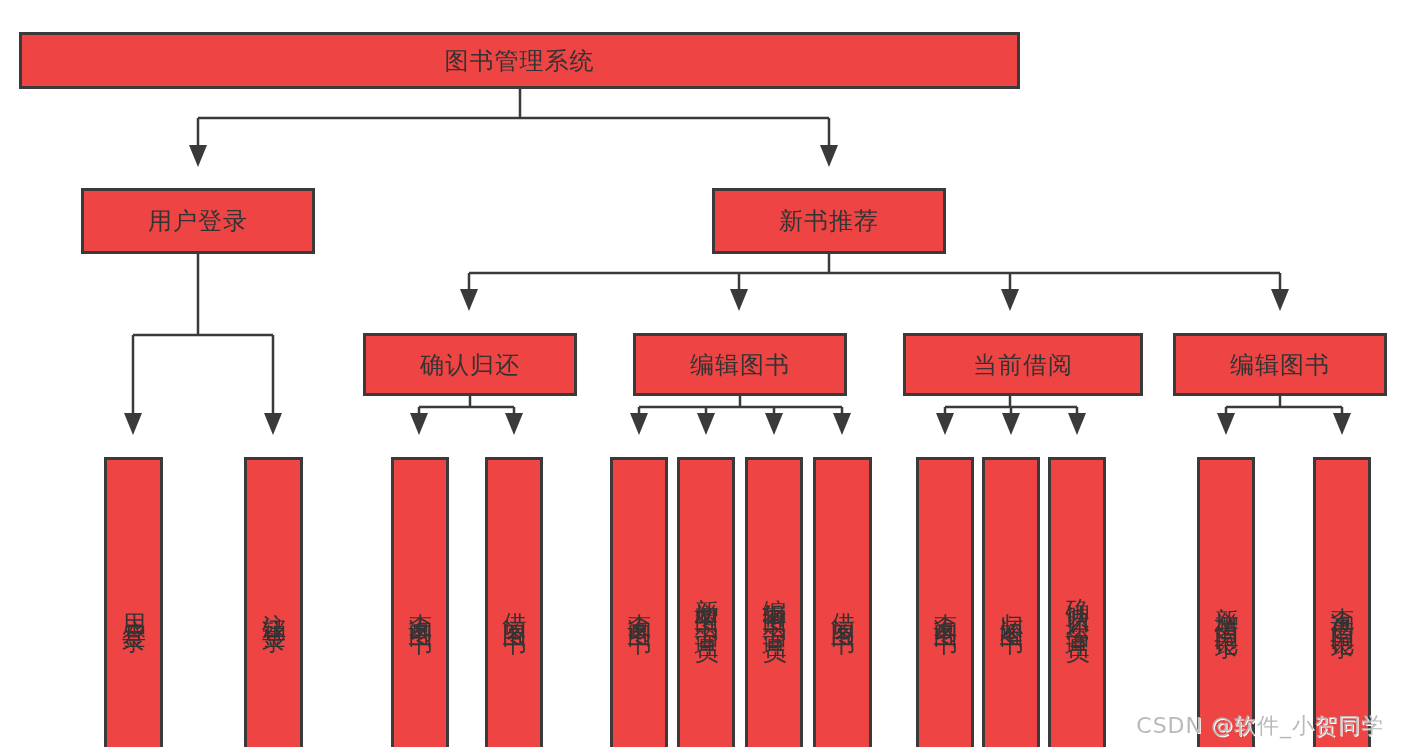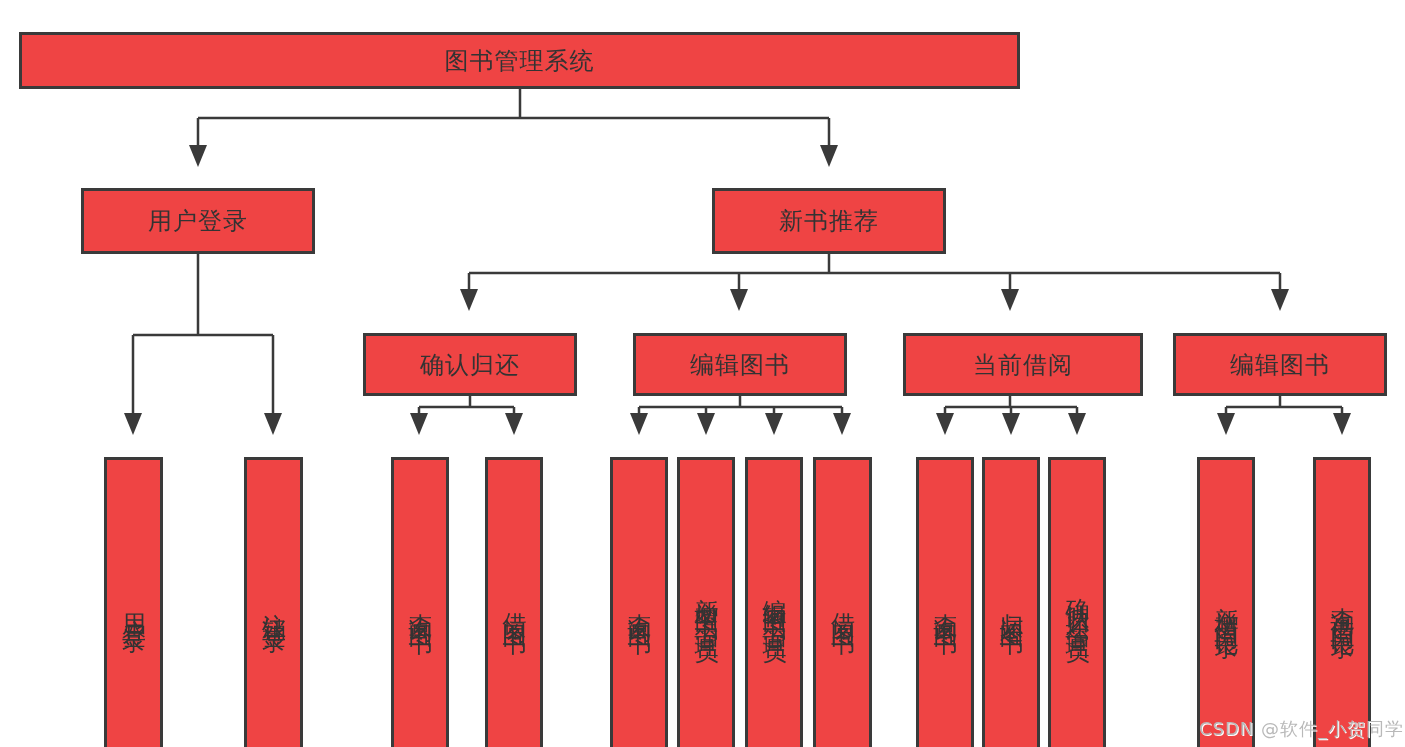--- a/index.html
+++ b/index.html
@@ -37,23 +37,23 @@
   .node.v span {
     writing-mode: vertical-rl;
     text-orientation: mixed;
     font-size: 24px;
     letter-spacing: 6px;
     line-height: 1.05;
     color: #333333;
   }
   .watermark {
     position: absolute;
-    right: 1px;
+    right: 21px;
     bottom: 6px;
-    font-size: 18px;
+    font-size: 22px;
     letter-spacing: 1px;
     color: #b9b9b9;
     text-shadow: 1px 1px 0 #ffffff;
     z-index: 5;
     white-space: nowrap;
   }
 </style>
 </head>
 <body>
 

